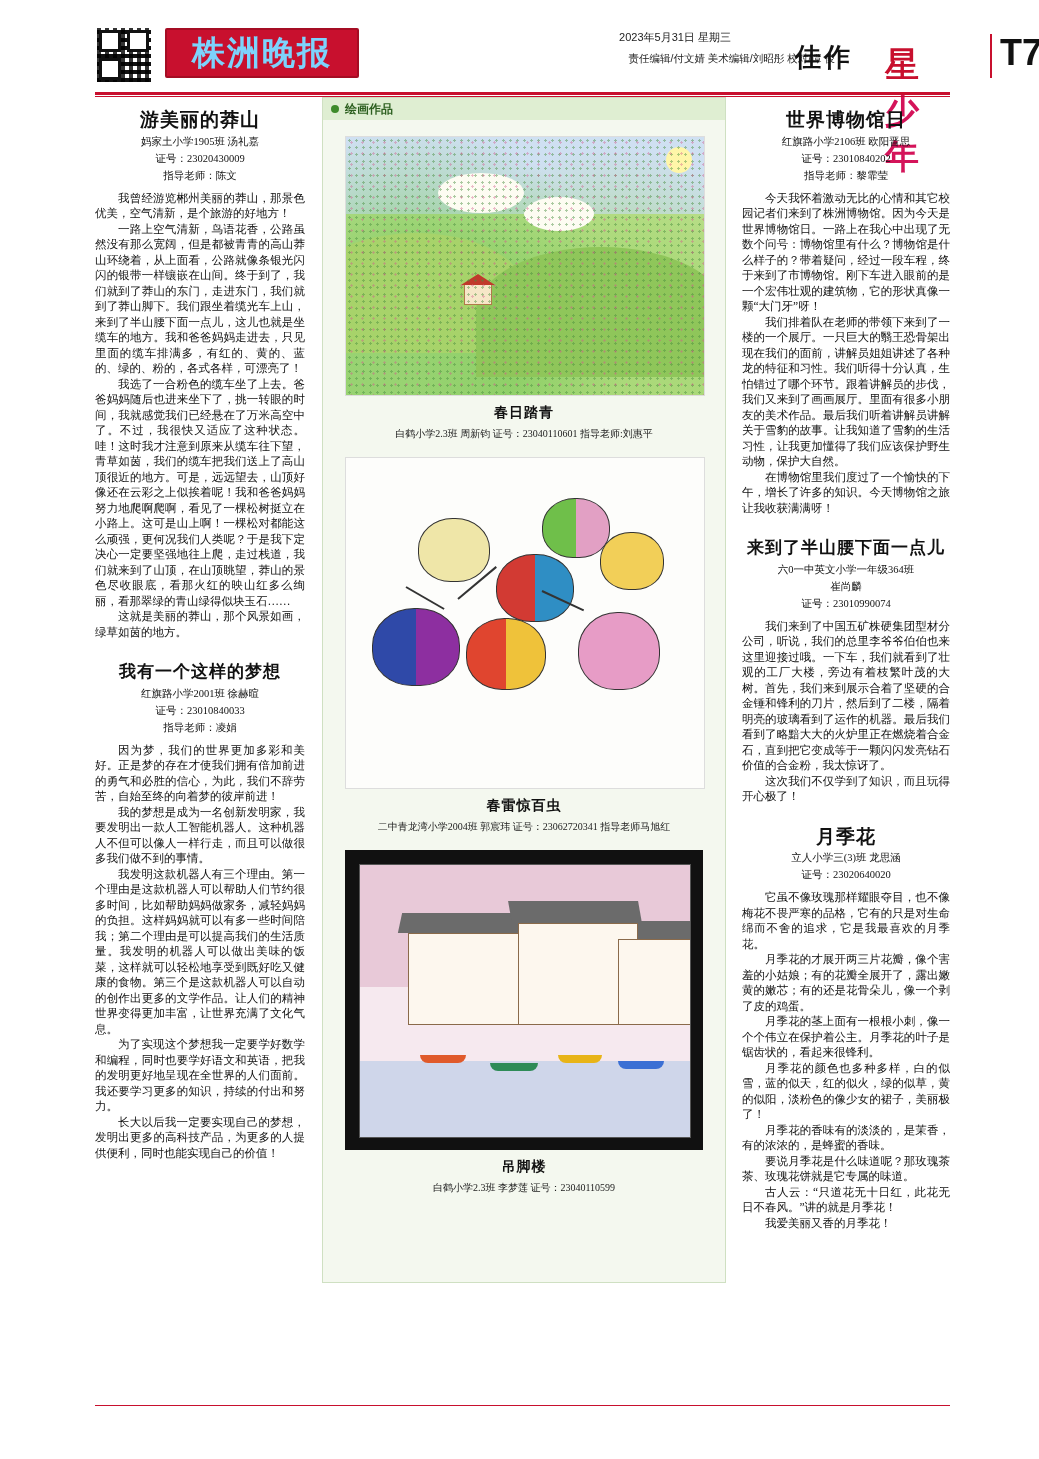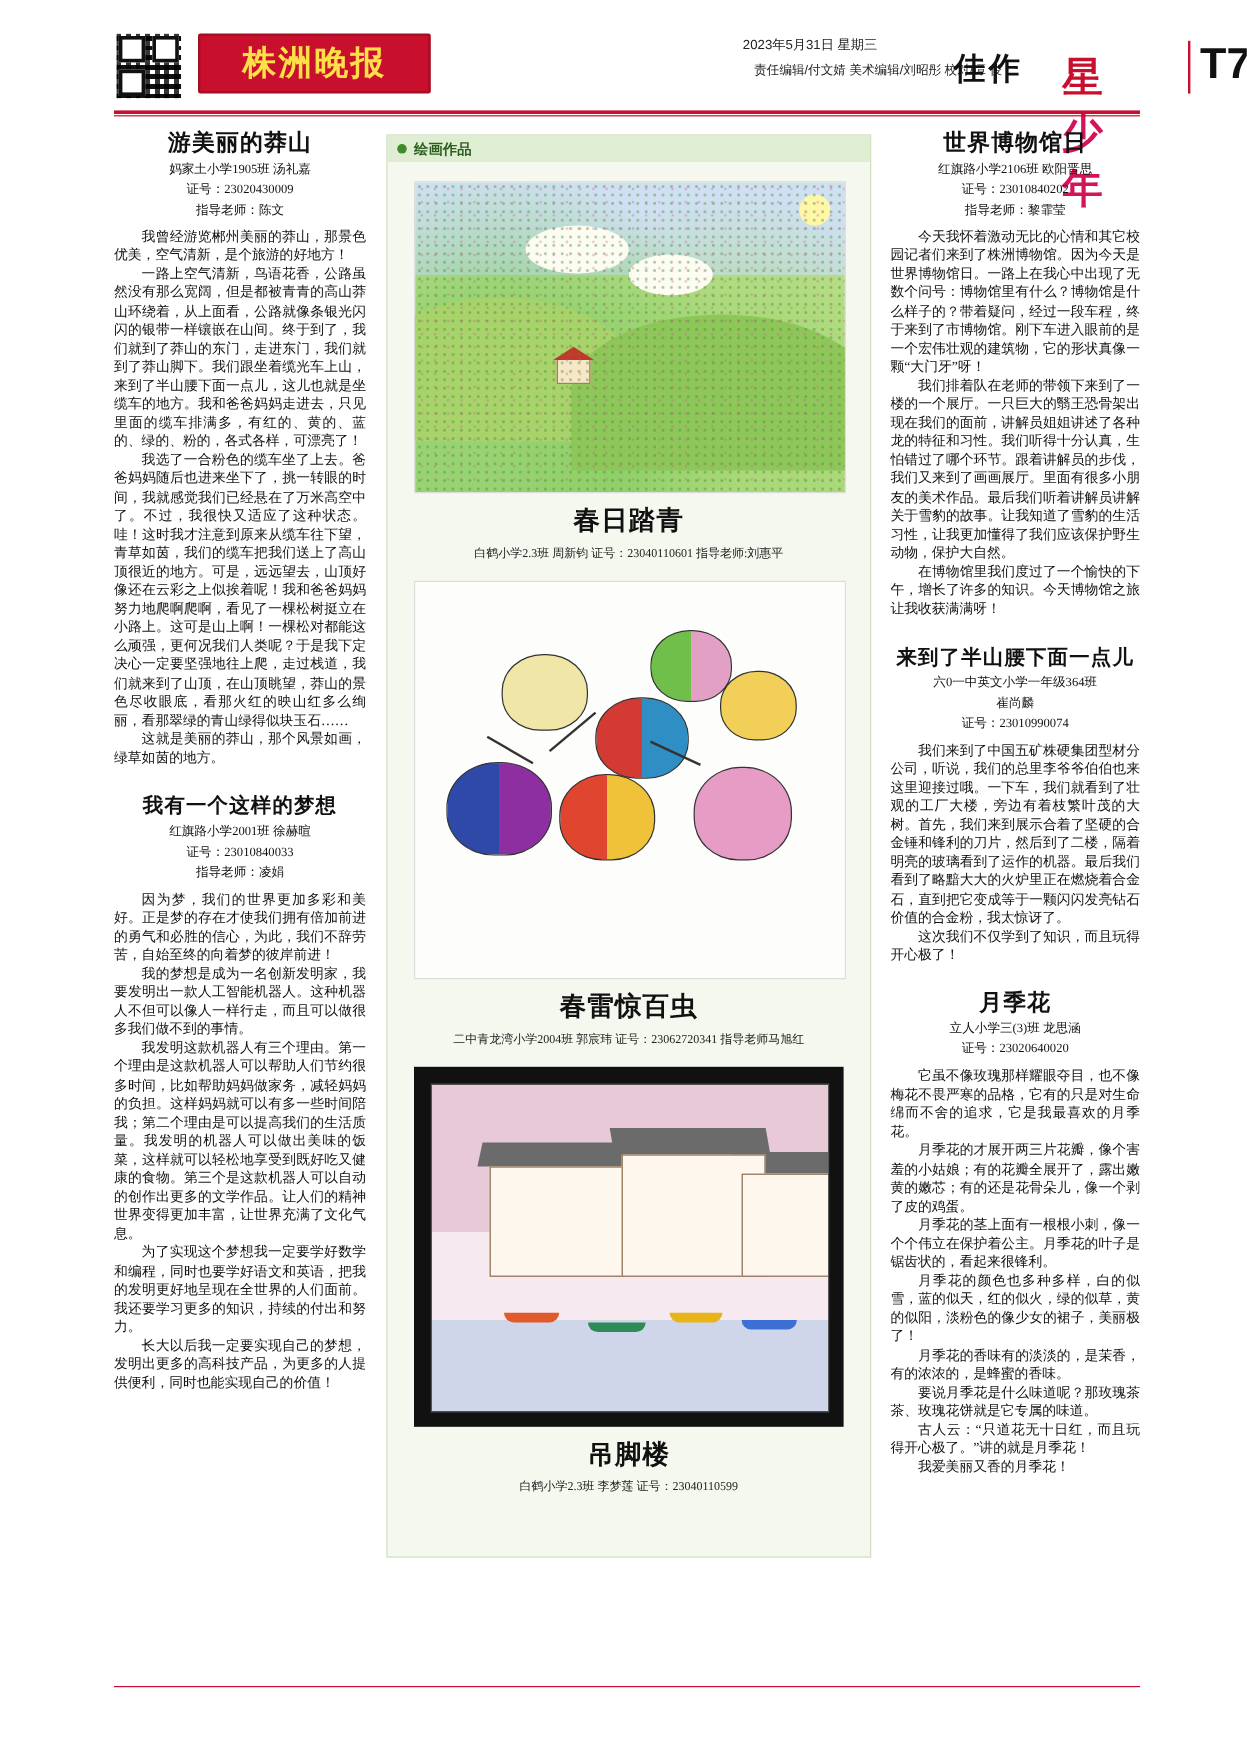--- a/index.html
+++ b/index.html
@@ -8,21 +8,21 @@
 
   
   .masthead{position:absolute;left:95px;top:22px;width:855px;height:66px;}
   .qr{position:absolute;left:0;top:4px;width:54px;height:54px;background:
      repeating-linear-gradient(0deg,#111 0 4px,#fff 4px 8px),
      repeating-linear-gradient(90deg,rgba(17,17,17,.85) 0 4px,rgba(255,255,255,0) 4px 8px);
      background-blend-mode:multiply;border:2px solid #fff;}
   .qr .dot{position:absolute;width:16px;height:16px;border:3px solid #111;background:#fff;}
   .qr .d1{left:2px;top:2px}.qr .d2{right:2px;top:2px}.qr .d3{left:2px;bottom:2px}
   .paper-name{position:absolute;left:70px;top:6px;width:190px;height:46px;background:#c8102e;border-radius:2px;
-     color:#fde047;font-family:"Liberation Serif",serif;font-weight:bold;font-size:28px;letter-spacing:2px;
+     color:#7dd3fc;font-family:"Liberation Serif",serif;font-weight:bold;font-size:33px;letter-spacing:2px;
      display:flex;align-items:center;justify-content:center;border:2px solid #a50d24;}
   .md-date{position:absolute;left:470px;top:8px;width:220px;text-align:center;font-size:11px;color:#222;font-family:"Liberation Sans",sans-serif;}
   .md-credits{position:absolute;left:420px;top:30px;width:320px;text-align:right;font-size:10.5px;color:#222;font-family:"Liberation Sans",sans-serif;}
   .md-jiazuo{position:absolute;left:700px;top:18px;font-size:26px;font-weight:bold;letter-spacing:3px;color:#111;}
   .md-star{position:absolute;left:790px;top:20px;font-size:34px;font-weight:bold;color:#c8102e;letter-spacing:1px;}
   .md-star .s2{color:#d4145a;}
   .md-div{position:absolute;left:895px;top:12px;width:2px;height:44px;background:#c8102e;}
   .md-page{position:absolute;left:905px;top:10px;font-size:36px;font-weight:bold;color:#111;font-family:"Liberation Sans",sans-serif;}
   .rule-top{position:absolute;left:95px;top:92px;width:855px;height:3px;background:#c8102e;}
   .rule-top2{position:absolute;left:95px;top:96px;width:855px;height:1px;background:#c8102e;}
@@ -32,25 +32,25 @@
   .col{position:absolute;top:112px;font-size:11.5px;line-height:15.5px;text-align:justify;}
   .col-left{left:95px;width:210px;}
   .col-right{left:742px;width:208px;}
   .art-title{text-align:center;font-size:19px;font-weight:bold;letter-spacing:1px;margin:0 0 6px;}
   .art-title.sm{font-size:17px;}
   .byline{text-align:center;font-size:10.5px;line-height:15px;margin-bottom:2px;}
   .body p{margin:0;text-indent:2em;}
   .gap{height:24px;}
 
   
-  .gallery{position:absolute;left:322px;top:112px;width:404px;height:1186px;background:#f4f8ef;border:1px solid #cfe0c2;box-sizing:border-box;}
+  .gallery{position:absolute;left:322px;top:97px;width:404px;height:1186px;background:#f4f8ef;border:1px solid #cfe0c2;box-sizing:border-box;}
   .gal-head{height:22px;background:#dfeed2;display:flex;align-items:center;padding-left:8px;font-size:12px;font-weight:bold;color:#2c5f1f;}
   .gal-dot{width:8px;height:8px;border-radius:50%;background:#3d8b2a;margin-right:6px;display:inline-block;}
   .plate{margin:16px 22px 0;}
-  .plate .cap-title{text-align:center;font-size:22px;font-weight:bold;margin-top:8px;letter-spacing:1px;}
+  .plate .cap-title{text-align:center;font-size:14px;font-weight:bold;margin-top:8px;letter-spacing:1px;}
   .plate .cap-sub{text-align:center;font-size:10px;margin-top:5px;color:#222;}
 
   .art{width:100%;position:relative;overflow:hidden;}
   .art1{height:258px;background:
      radial-gradient(circle at 20% 78%, rgba(120,200,90,.55) 0 30%, rgba(120,200,90,0) 60%),
      radial-gradient(circle at 75% 85%, rgba(150,210,100,.5) 0 30%, rgba(150,210,100,0) 60%),
      linear-gradient(180deg,#cfe0f2 0 30%, #bfe08f 30% 100%);border:1px solid #ddd;}
   .cloud{position:absolute;background:#fdfcf2;border-radius:50%;}
   .sun{position:absolute;right:12px;top:10px;width:26px;height:26px;border-radius:50%;background:#fff6a8;}
   .hill{position:absolute;border-radius:50% 50% 0 0;}
@@ -216,20 +216,20 @@
       <div class="art-title">月季花</div>
       <div class="byline">立人小学三(3)班 龙思涵</div>
       <div class="byline">证号：23020640020</div>
       <div class="body" style="margin-top:8px">
         <p>它虽不像玫瑰那样耀眼夺目，也不像梅花不畏严寒的品格，它有的只是对生命绵而不舍的追求，它是我最喜欢的月季花。</p>
         <p>月季花的才展开两三片花瓣，像个害羞的小姑娘；有的花瓣全展开了，露出嫩黄的嫩芯；有的还是花骨朵儿，像一个剥了皮的鸡蛋。</p>
         <p>月季花的茎上面有一根根小刺，像一个个伟立在保护着公主。月季花的叶子是锯齿状的，看起来很锋利。</p>
         <p>月季花的颜色也多种多样，白的似雪，蓝的似天，红的似火，绿的似草，黄的似阳，淡粉色的像少女的裙子，美丽极了！</p>
         <p>月季花的香味有的淡淡的，是茉香，有的浓浓的，是蜂蜜的香味。</p>
         <p>要说月季花是什么味道呢？那玫瑰茶茶、玫瑰花饼就是它专属的味道。</p>
-        <p>古人云：“只道花无十日红，而且玩得开心极了。”讲的就是月季花！</p>
+        <p>古人云：“只道花无十日红，此花无日不春风。”讲的就是月季花！</p>
         <p>我爱美丽又香的月季花！</p>
       </div>
     </div>
   </div>
 
   <div class="rule-bottom"></div>
 </div>
 
 </body></html>

